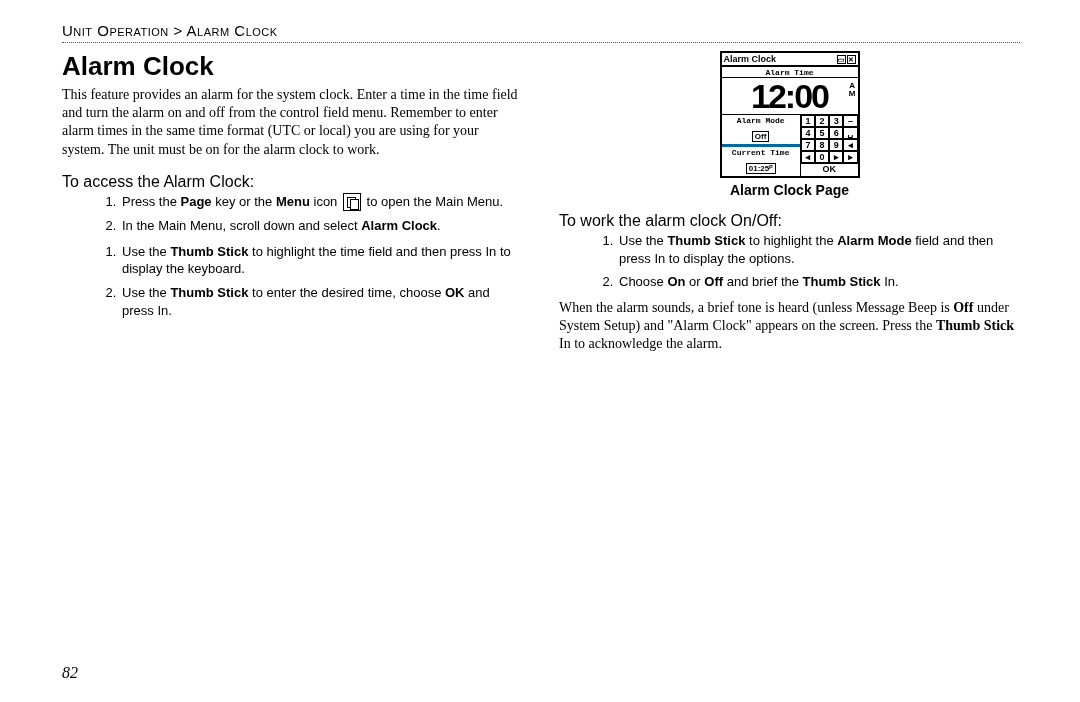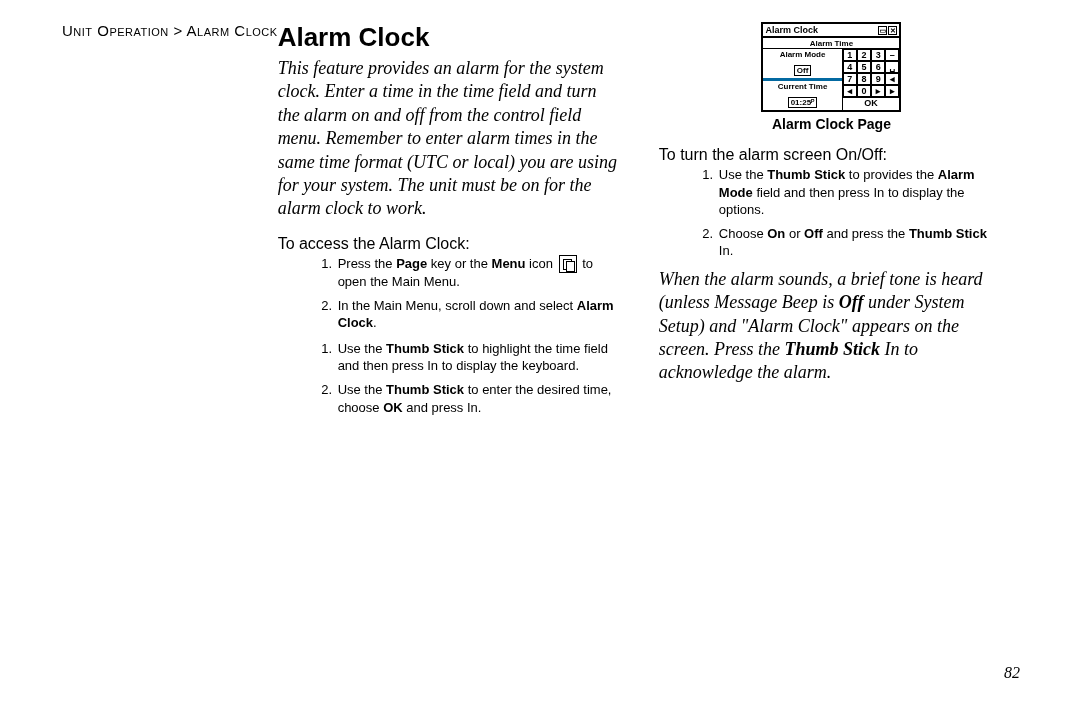--- a/index.html
+++ b/index.html
@@ -10,20 +10,21 @@
     color: #000;
     width: 1080px;
     height: 702px;
     box-sizing: border-box;
   }
   .page {
     padding: 22px 60px 20px 62px;
     box-sizing: border-box;
     height: 100%;
     display: flex;
+    flex-direction: column;
   }
   .breadcrumb {
     font-variant: small-caps;
     font-size: 15px;
     letter-spacing: 0.5px;
   }
   .dotrule {
     border: none;
     border-top: 1px dotted #555;
     margin: 3px 0 8px 0;
@@ -37,24 +38,23 @@
     width: 50%;
   }
   h1 {
     font-size: 26px;
     font-weight: bold;
     margin: 0 0 4px 0;
     font-family: Arial, Helvetica, sans-serif;
   }
   p.intro, p.body {
     font-family: "Times New Roman", Times, serif;
-    font-size: 18px;
+    font-size: 14px;
     line-height: 1.30;
     margin: 1px 0 10px 0;
-    font-style: italic;
   }
   h3.subhead {
     font-size: 16px;
     font-weight: normal;
     margin: 14px 0 2px 0;
   }
   ol.steps {
     font-size: 13px;
     line-height: 1.35;
     margin: 0 0 8px 0;
@@ -112,20 +112,21 @@
     font-weight: bold;
     height: 12px;
     padding: 0 2px;
   }
   .shot .titlebar .btns { display:flex; gap:1px; }
   .shot .titlebar .btn { width:9px; height:9px; border:1px solid #000; box-sizing:border-box; font-size:7px; line-height:7px; text-align:center;}
   .shot .section-label {
     font-size: 8px; font-weight: bold;
     padding: 1px 3px 0 3px;
     border-bottom: 1px solid #000;
+    font-family: Liberation Mono, monospace;
   }
   .shot .bigtime {
     font-size: 34px;
     font-weight: 900;
     letter-spacing: -2px;
     text-align: center;
     line-height: 36px;
     position: relative;
     border-bottom: 1px solid #000;
     font-family: Arial Black, Arial, sans-serif;
@@ -204,20 +205,24 @@
       <div class="shot-wrap">
         <div class="shot">
           <div class="titlebar">
             <span>Alarm Clock</span>
             <span class="btns">
               <span class="btn">▭</span>
               <span class="btn">✕</span>
             </span>
           </div>
           <div class="section-label">Alarm Time</div>
+          <div class="bigtime">
+            <span>12:00</span>
+            <span class="ampm">A<br>M</span>
+          </div>
           <div class="split">
             <div class="left">
               <div class="section-label" style="border-bottom:none">Alarm Mode</div>
               <span class="valbox">Off</span>
               <div class="section-label" style="border-top:3px solid #0369a1; border-bottom:none">Current Time</div>
               <span class="valbox">01:25ᴾ</span>
             </div>
             <div class="right">
               <div class="keypad">
                 <div>1</div>
@@ -237,27 +242,27 @@
                   <div>▸</div>
                   <div>▸</div>
               </div>
               <div class="okbar">OK</div>
             </div>
           </div>
         </div>
         <div class="caption">Alarm Clock Page</div>
       </div>
 
-      <h3 class="subhead">To turn the alarm screen On/Off:</h3>
+      <h3 class="subhead">To work the alarm clock On/Off:</h3>
       <ol class="steps">
         <li>
-          <span>Use the </span><span class="bold">Thumb Stick</span><span> to provides the </span><span class="bold">Alarm Mode</span><span> field and then press In to display the options.</span>
-        </li>
-        <li>
-          <span>Choose </span><span class="bold">On</span><span> or </span><span class="bold">Off</span><span> and press the </span><span class="bold">Thumb Stick</span><span> In.</span>
+          <span>Use the </span><span class="bold">Thumb Stick</span><span> to highlight the </span><span class="bold">Alarm Mode</span><span> field and then press In to display the options.</span>
+        </li>
+        <li>
+          <span>Choose </span><span class="bold">On</span><span> or </span><span class="bold">Off</span><span> and brief the </span><span class="bold">Thumb Stick</span><span> In.</span>
         </li>
       </ol>
 
       <p class="body">
         <span>When the alarm sounds, a brief tone is heard (unless Message Beep is </span><span class="bold" style="font-family:'Times New Roman',serif">Off</span><span> under System Setup) and "Alarm Clock" appears on the screen. Press the </span><span class="bold" style="font-family:'Times New Roman',serif">Thumb Stick</span><span> In to acknowledge the alarm.</span>
       </p>
     </div>
   </div>
 
   <div class="footer">

